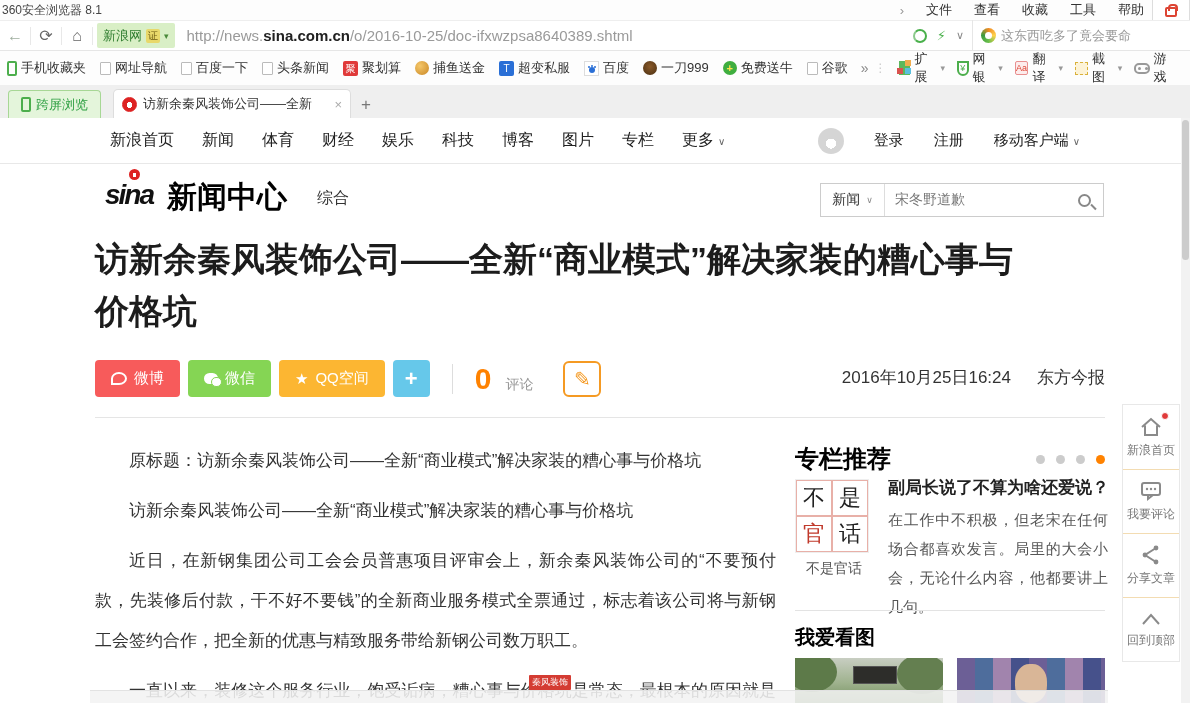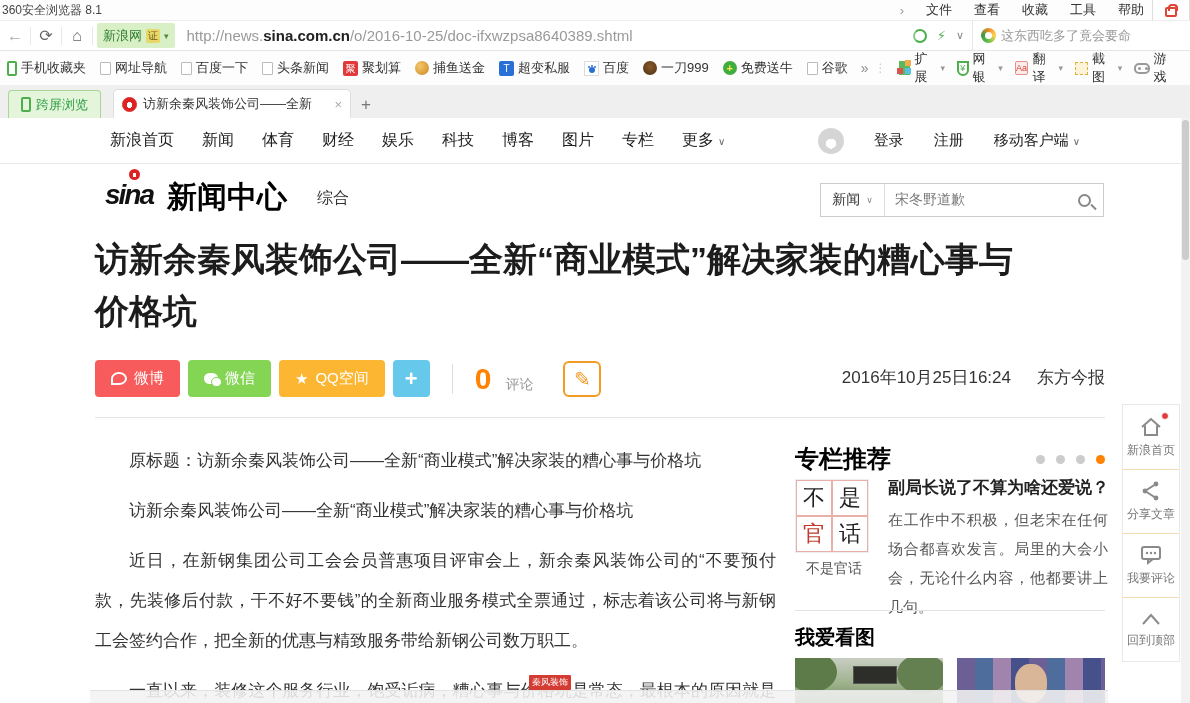--- a/index.html
+++ b/index.html
@@ -381,38 +381,38 @@
   <div class="abs rail">
     <div class="railcell">
       <svg width="24" height="22" viewBox="0 0 24 22">
           <path d="M3 11 L12 3 L21 11 M6 9.5 V19 H18 V9.5" fill="none" stroke="#8a8a8a" stroke-width="2"></path>
         </svg>
       <span class="reddot"></span>
       <span class="raillabel">新浪首页</span>
     </div>
     <div class="railcell">
       <svg width="24" height="22" viewBox="0 0 24 22">
-          <circle cx="17" cy="4" r="2.4" fill="#8a8a8a"></circle>
-          <circle cx="6" cy="11" r="2.4" fill="#8a8a8a"></circle>
-          <circle cx="17" cy="18" r="2.4" fill="#8a8a8a"></circle>
-          <path d="M17 4 L6 11 L17 18" fill="none" stroke="#8a8a8a" stroke-width="2"></path>
-        </svg>
-      <span class="raillabel">分享文章</span>
-    </div>
-    <div class="railcell">
-      <svg width="24" height="22" viewBox="0 0 24 22">
           <rect x="3" y="3" width="18" height="12" rx="2" fill="none" stroke="#8a8a8a" stroke-width="2"></rect>
           <path d="M9 15 L9 19 L14 15" fill="none" stroke="#8a8a8a" stroke-width="2"></path>
           <circle cx="8" cy="9" r="1.2" fill="#8a8a8a"></circle>
           <circle cx="12" cy="9" r="1.2" fill="#8a8a8a"></circle>
           <circle cx="16" cy="9" r="1.2" fill="#8a8a8a"></circle>
         </svg>
       <span class="raillabel">我要评论</span>
     </div>
     <div class="railcell">
+      <svg width="24" height="22" viewBox="0 0 24 22">
+          <circle cx="17" cy="4" r="2.4" fill="#8a8a8a"></circle>
+          <circle cx="6" cy="11" r="2.4" fill="#8a8a8a"></circle>
+          <circle cx="17" cy="18" r="2.4" fill="#8a8a8a"></circle>
+          <path d="M17 4 L6 11 L17 18" fill="none" stroke="#8a8a8a" stroke-width="2"></path>
+        </svg>
+      <span class="raillabel">分享文章</span>
+    </div>
+    <div class="railcell">
       <svg width="24" height="18" viewBox="0 0 24 18">
           <path d="M4 14 L12 5 L20 14" fill="none" stroke="#8a8a8a" stroke-width="2"></path>
         </svg>
       <span class="raillabel">回到顶部</span>
     </div>
   </div>
 
   <div class="abs scrolltrack"></div>
   <div class="abs scrollthumb"></div>
   <div class="abs bottom-overlay"></div>

